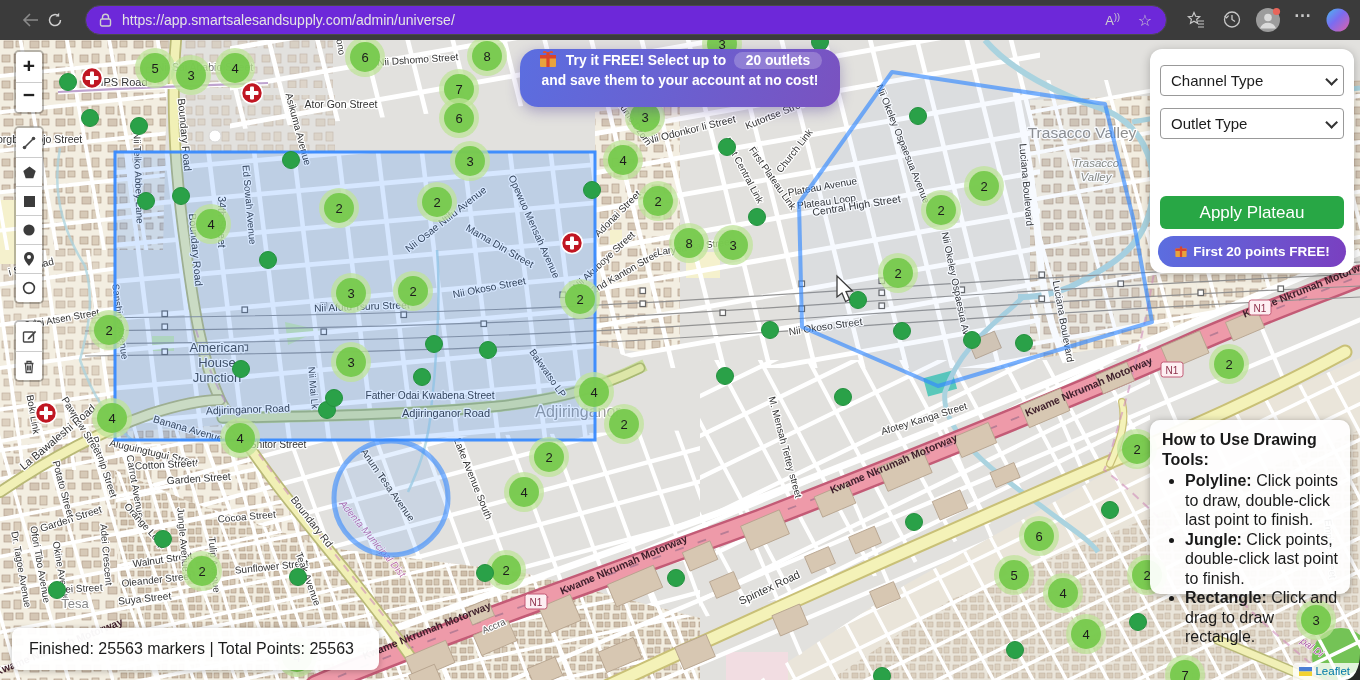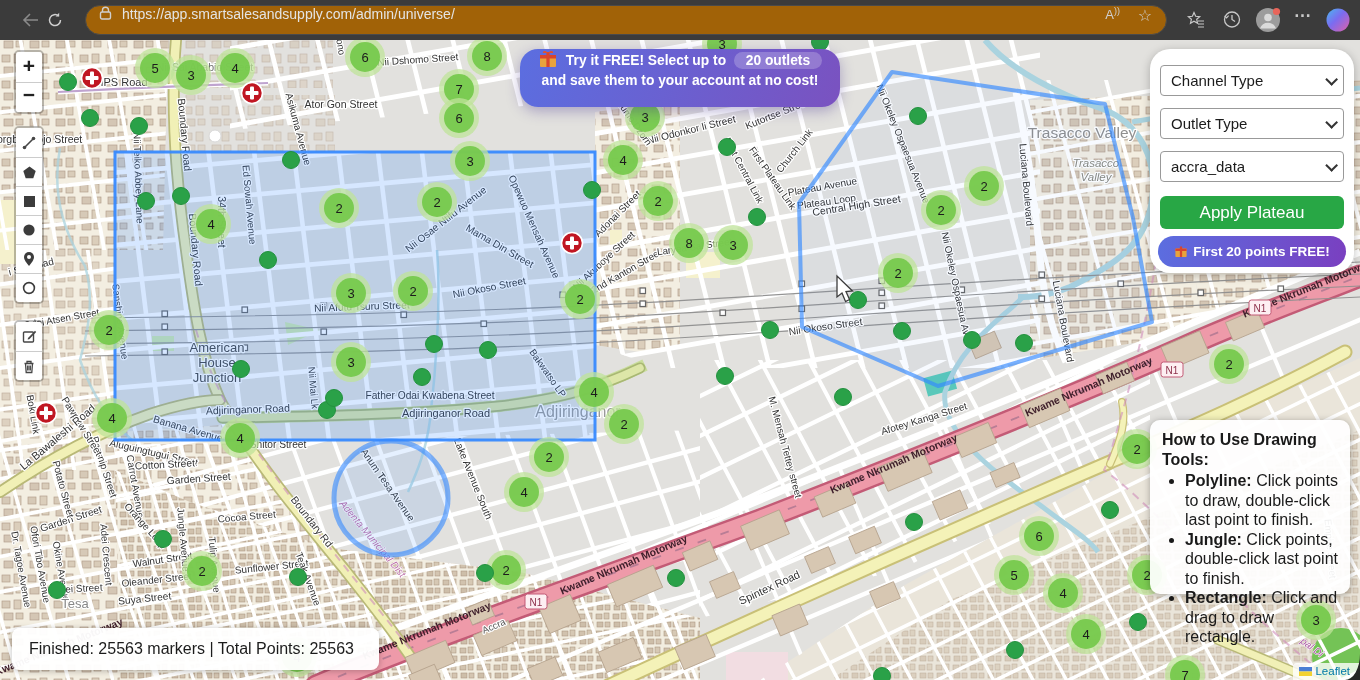--- a/index.html
+++ b/index.html
@@ -1,27 +1,27 @@
 <!DOCTYPE html>
 <html><head><meta charset="utf-8"><style>
 *{margin:0;padding:0;box-sizing:border-box}
 body{width:1360px;height:680px;overflow:hidden;font-family:"Liberation Sans",sans-serif;background:#fff}
 .chrome{position:absolute;top:0;left:0;width:1360px;height:40px;background:#3b3b3b;display:flex;align-items:center}
-.urlbar{position:absolute;left:85px;top:5px;width:1082px;height:30px;background:#a16207;border:1px solid #4a4a4a;border-radius:15px;display:flex;color:#e4e4e4;font-size:14px}
+.urlbar{position:absolute;left:85px;top:5px;width:1082px;height:30px;background:#6d28d9;border:1px solid #4a4a4a;border-radius:15px;display:flex;align-items:center;color:#e4e4e4;font-size:14px}
 .map{position:absolute;top:40px;left:0;width:1360px;height:640px;background:#dddddc;overflow:hidden}
 .zbtns{position:absolute;left:14px;top:10px;width:30px;border:2px solid rgba(0,0,0,0.25);border-radius:5px;overflow:hidden;z-index:30}
 .zb{width:26px;height:30px;background:#fff;color:#222;font-size:21px;font-weight:bold;text-align:center;line-height:28px}
 .zb+.zb{border-top:1px solid #ccc}
 .drawbar{position:absolute;left:14px;top:86px;width:30px;border:2px solid rgba(0,0,0,0.25);border-radius:5px;overflow:hidden;z-index:30}
 .db{width:26px;height:29px;background:#fff;display:flex;align-items:center;justify-content:center}
 .db+.db{border-top:1px solid #ccc}
 .editbar{position:absolute;left:14px;top:280px;width:30px;border:2px solid rgba(0,0,0,0.25);border-radius:5px;overflow:hidden;z-index:30}
 .banner{position:absolute;left:520px;top:9px;width:320px;height:58px;border-radius:18px;background:linear-gradient(110deg,#5b6ee0,#7a52c0);z-index:40;color:#fff;font-weight:bold;font-size:13.8px;text-align:center;box-shadow:0 4px 14px rgba(60,40,140,0.35)}
 .pill20{display:inline-block;background:rgba(255,255,255,0.22);border-radius:14px;padding:1px 12px}
-.fpanel{position:absolute;left:1150px;top:9px;width:204px;height:224px;background:#fff;border-radius:20px;box-shadow:0 2px 10px rgba(0,0,0,0.25);z-index:40}
+.fpanel{position:absolute;left:1150px;top:9px;width:204px;height:224px;background:#fff;border-radius:12px;box-shadow:0 2px 10px rgba(0,0,0,0.25);z-index:40}
 .sel{position:absolute;left:10px;width:184px;height:31px;border:1px solid #999;border-radius:4px;background:#fff;color:#1c1c1c;font-size:15px;line-height:29px;padding-left:10px}
 .chev{position:absolute;right:9px;top:11px;width:9px;height:9px;border-right:2px solid #333;border-bottom:2px solid #333;transform:rotate(45deg) translateY(-3px)}
 .applyb{position:absolute;left:10px;top:147px;width:184px;height:33px;background:#28a745;border-radius:6px;color:#fff;font-size:17px;text-align:center;line-height:33px}
 .freeb{position:absolute;left:8px;top:187px;width:188px;height:31px;background:linear-gradient(100deg,#5b6ee0,#7a3fc0);border-radius:16px;color:#fff;font-size:13.5px;font-weight:bold;text-align:center;line-height:31px}
 .howto{position:absolute;left:1150px;top:380px;width:200px;height:174px;background:rgba(255,255,255,0.93);border-radius:10px;box-shadow:0 1px 7px rgba(0,0,0,0.3);z-index:40;padding:10px 12px;font-size:16px;color:#1a1a1a;line-height:19.5px}
 .howto ul{margin:2px 0 0 23px}
 .status{position:absolute;left:12px;top:588px;width:367px;height:42px;background:rgba(255,255,255,0.96);border-radius:8px;box-shadow:0 1px 6px rgba(0,0,0,0.25);z-index:40;font-size:16px;font-weight:normal;color:#1c1c1c;line-height:42px;padding-left:17px}
 .attrib{position:absolute;right:0px;bottom:0px;background:rgba(255,255,255,0.8);z-index:35;font-size:11.5px;color:#0078a8;padding:2px 10px 3px 6px;border-top-left-radius:4px}
 .corner{position:absolute;right:0;bottom:0;width:15px;height:26px;z-index:60}
 </style></head><body>
@@ -1054,21 +1054,20 @@
           <rect x="2" y="6" width="16" height="12" rx="1" fill="#e8a33d"></rect>
           <rect x="2" y="6" width="16" height="3.5" fill="#d8452e"></rect>
           <rect x="8.4" y="3" width="3.2" height="15" fill="#d8452e"></rect>
           <path d="M10 4 c-2-3-6-2.5-5 0 z M10 4 c2-3 6-2.5 5 0 z" fill="#e0522e"></path>
         </svg>Try it FREE! Select up to&nbsp; <span class="pill20">20 outlets</span></div>
  <div style="margin-top:4px">and save them to your account at no cost!</div>
 </div>
 <div class="fpanel">
  <div class="sel" style="top:16px">Channel Type<span class="chev"></span></div>
  <div class="sel" style="top:59px">Outlet Type<span class="chev"></span></div>
- <div class="sel" style="top:102px">accra_data<span class="chev"></span></div>
  <div class="applyb">Apply Plateau</div>
  <div class="freeb"><svg width="14" height="14" viewBox="0 0 20 19" style="vertical-align:-2px;margin-right:5px">
           <rect x="2" y="6" width="16" height="12" rx="1" fill="#e8a33d"></rect>
           <rect x="2" y="6" width="16" height="3.5" fill="#d8452e"></rect>
           <rect x="8.4" y="3" width="3.2" height="15" fill="#d8452e"></rect>
         </svg>First 20 points FREE!</div>
 </div>
 <div class="howto"><b>How to Use Drawing Tools:</b>
 <ul>
 <li><b>Polyline:</b> Click points to draw, double-click last point to finish.</li>

